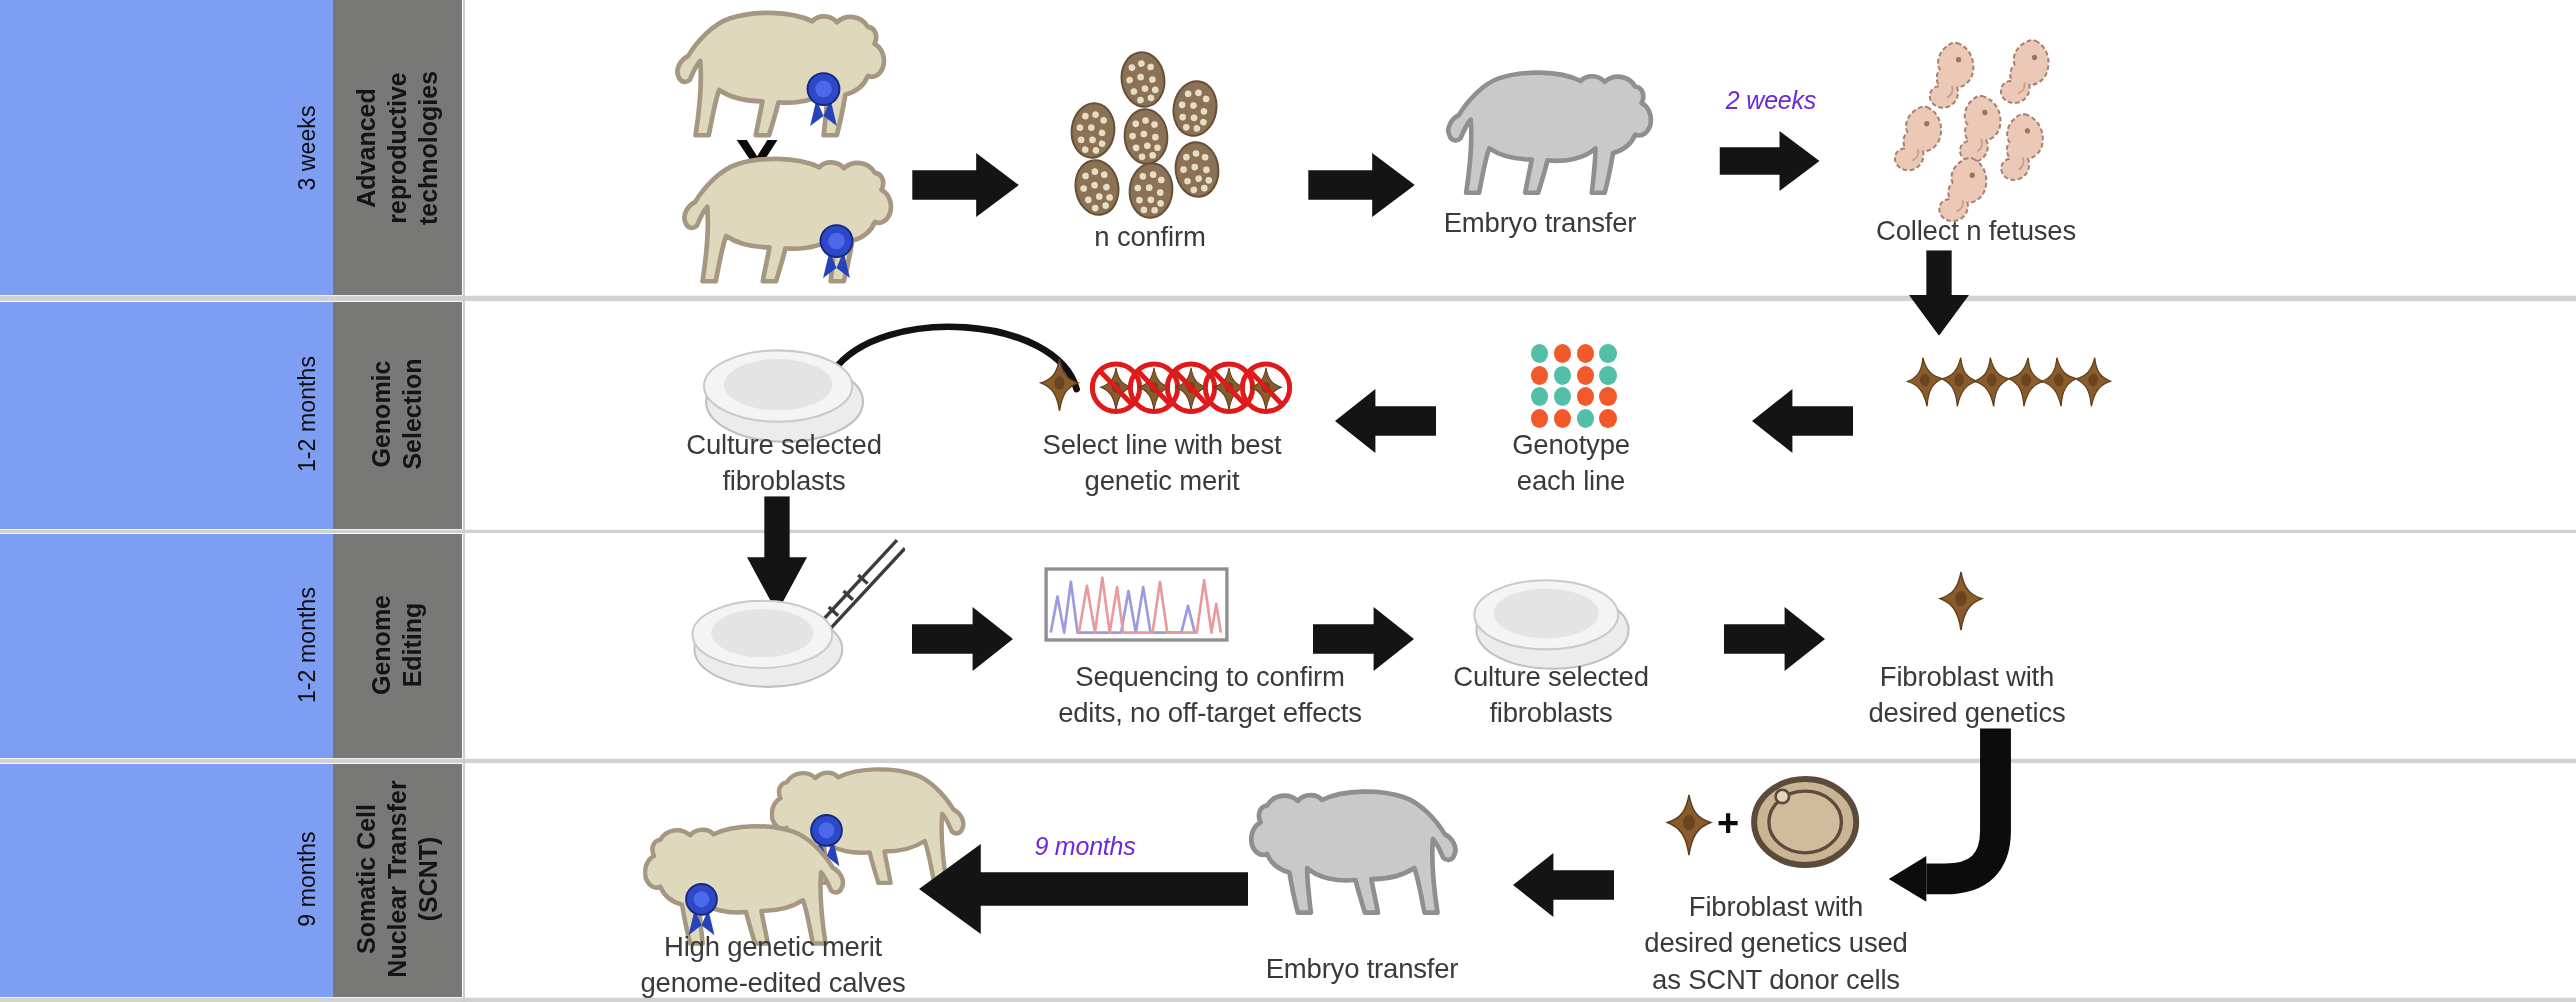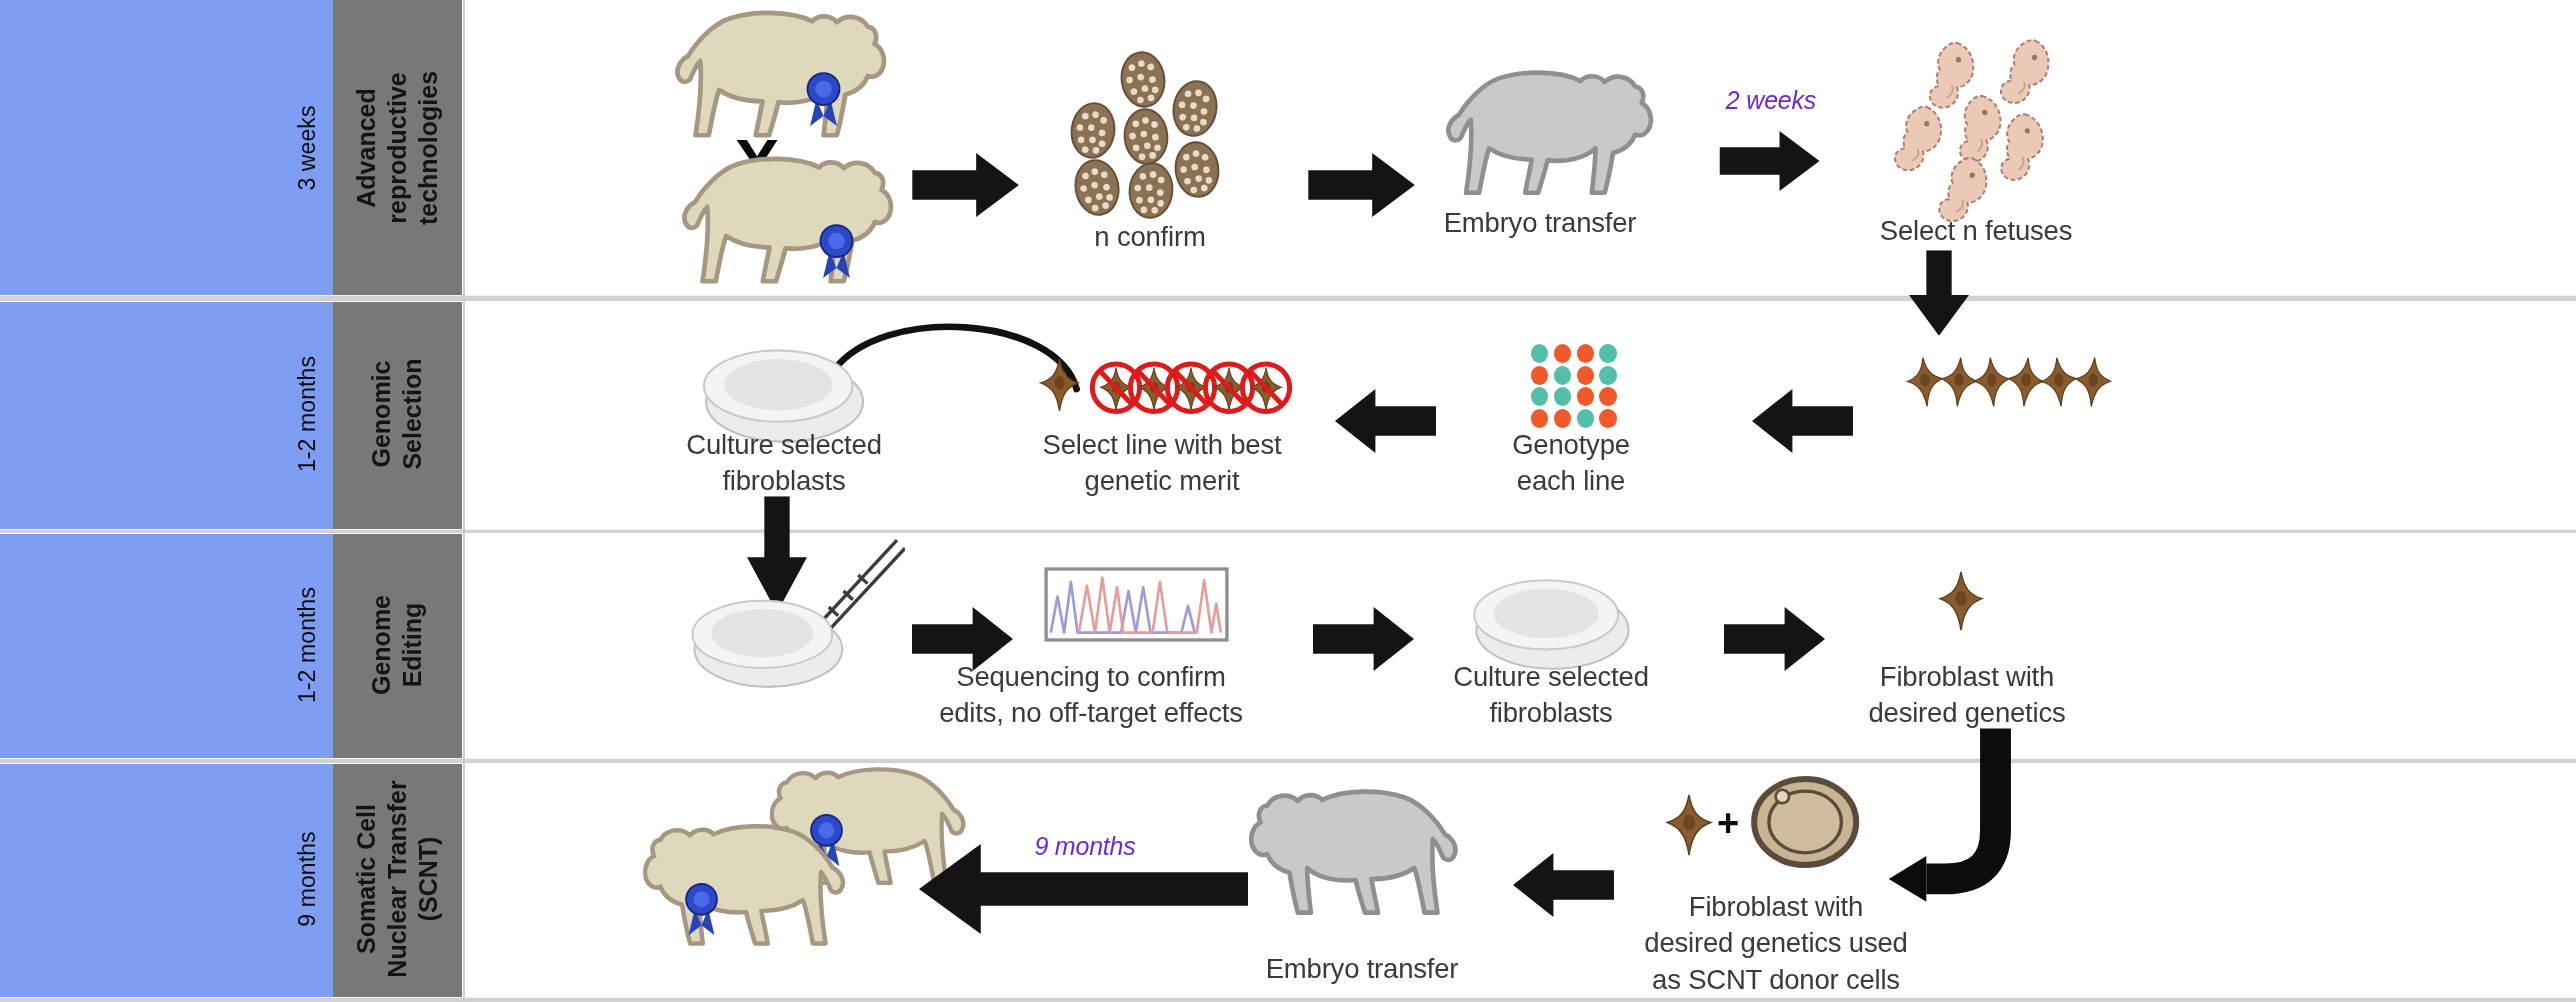--- a/index.html
+++ b/index.html
@@ -210,21 +210,21 @@
     </svg>
   <svg class="abs" style="left:1884px;top:102px;width:59px;height:72px;transform:rotate(5deg)" viewBox="0 0 88 108" width="59" height="72">
       <use href="#fetus"></use>
     </svg>
   <svg class="abs" style="left:1987px;top:111px;width:59px;height:72px;transform:rotate(-4deg)" viewBox="0 0 88 108" width="59" height="72">
       <use href="#fetus"></use>
     </svg>
   <svg class="abs" style="left:1929px;top:153px;width:59px;height:72px;transform:rotate(7deg)" viewBox="0 0 88 108" width="59" height="72">
       <use href="#fetus"></use>
     </svg>
-  <div class="cap" style="left:1976px;top:213px">Select n fetuses</div>
+  <div class="cap" style="left:1976px;top:213px">Collect n fetuses</div>
 
   <svg class="abs" style="left:1909px;top:250px;width:60px;height:86px" viewBox="0 0 90 128" width="60" height="86">
       <use href="#arrD"></use>
     </svg>
 
   <svg class="abs" style="left:795px;top:303px;width:295px;height:101px" viewBox="0 0 440 150">
     <path d="M420,128 C390,18 130,2 58,100" stroke="#111" stroke-width="10" fill="none" stroke-linecap="round"></path>
     <polygon points="34,131 40,87 76,113" fill="#111"></polygon>
   </svg>
   <svg class="abs" style="left:694px;top:339px;width:174px;height:107px" viewBox="0 0 260 160" width="174" height="107">
@@ -313,21 +313,21 @@
       <use href="#dish"></use>
     </svg>
 
   <svg class="abs" style="left:912px;top:607px;width:101px;height:64px" viewBox="0 0 150 95" width="101" height="64">
       <use href="#arr"></use>
     </svg>
 
   <svg class="abs" style="left:1044px;top:567px;width:185px;height:75px" viewBox="0 0 276 112" width="185" height="75">
       <use href="#chromo"></use>
     </svg>
-  <div class="cap" style="left:1091px;top:659px">Sequencing to confirm
+  <div class="cap" style="left:1210px;top:659px">Sequencing to confirm
 edits, no off-target effects</div>
 
   <svg class="abs" style="left:1313px;top:607px;width:101px;height:64px" viewBox="0 0 150 95" width="101" height="64">
       <use href="#arr"></use>
     </svg>
 
   <svg class="abs" style="left:1462px;top:569px;width:174px;height:104px" viewBox="0 0 260 155" width="174" height="104">
       <use href="#dish"></use>
     </svg>
   <div class="cap" style="left:1551px;top:659px">Culture selected
@@ -353,20 +353,22 @@
     </svg>
   <svg class="abs" style="left:808px;top:808px;width:37px;height:62px" viewBox="0 0 55 92" width="37" height="62">
       <use href="#ribbon"></use>
     </svg>
   <svg class="abs mirror" style="left:643px;top:820px;width:208px;height:146px" viewBox="0 0 310 218" width="208" height="146">
       <use href="#cow"></use>
     </svg>
   <svg class="abs" style="left:683px;top:877px;width:37px;height:62px" viewBox="0 0 55 92" width="37" height="62">
       <use href="#ribbon"></use>
     </svg>
+  <div class="cap" style="left:773px;top:929px">High genetic merit
+genome-edited calves</div>
 
   <div class="cap it" style="left:1085px;top:830px">9 months</div>
   <svg class="abs" style="left:919px;top:844px;width:329px;height:90px" viewBox="0 0 490 134" width="329" height="90">
       <use href="#arrLongL"></use>
     </svg>
 
   <svg class="abs mirror" style="left:1249px;top:786px;width:215px;height:149px;--body:#C9C9C9;--line:#8F8F8F" viewBox="0 0 320 222" width="215" height="149">
       <use href="#cow"></use>
     </svg>
   <div class="cap" style="left:1362px;top:951px">Embryo transfer</div>

